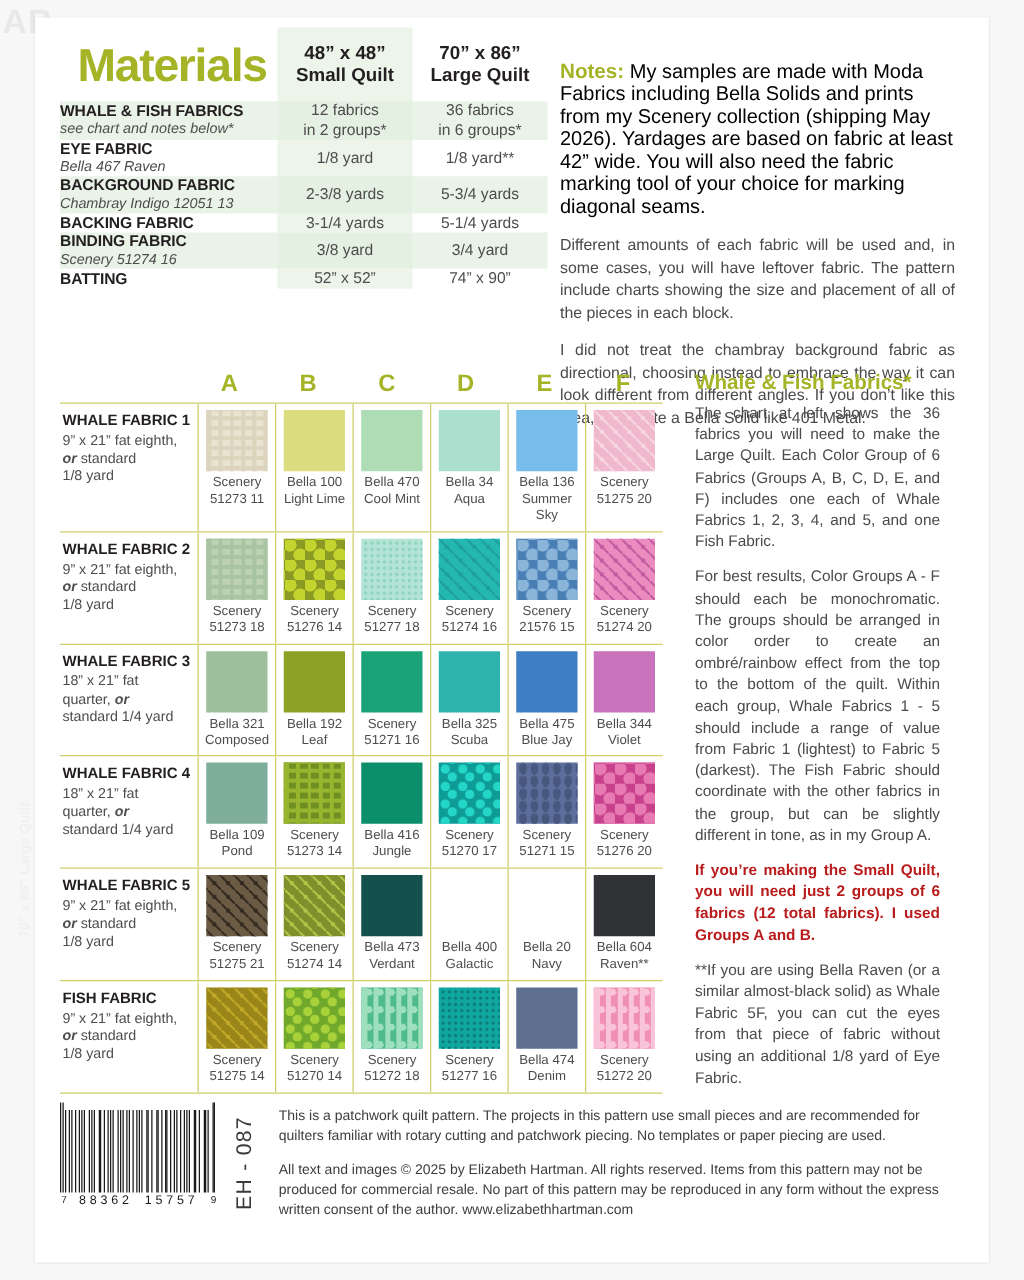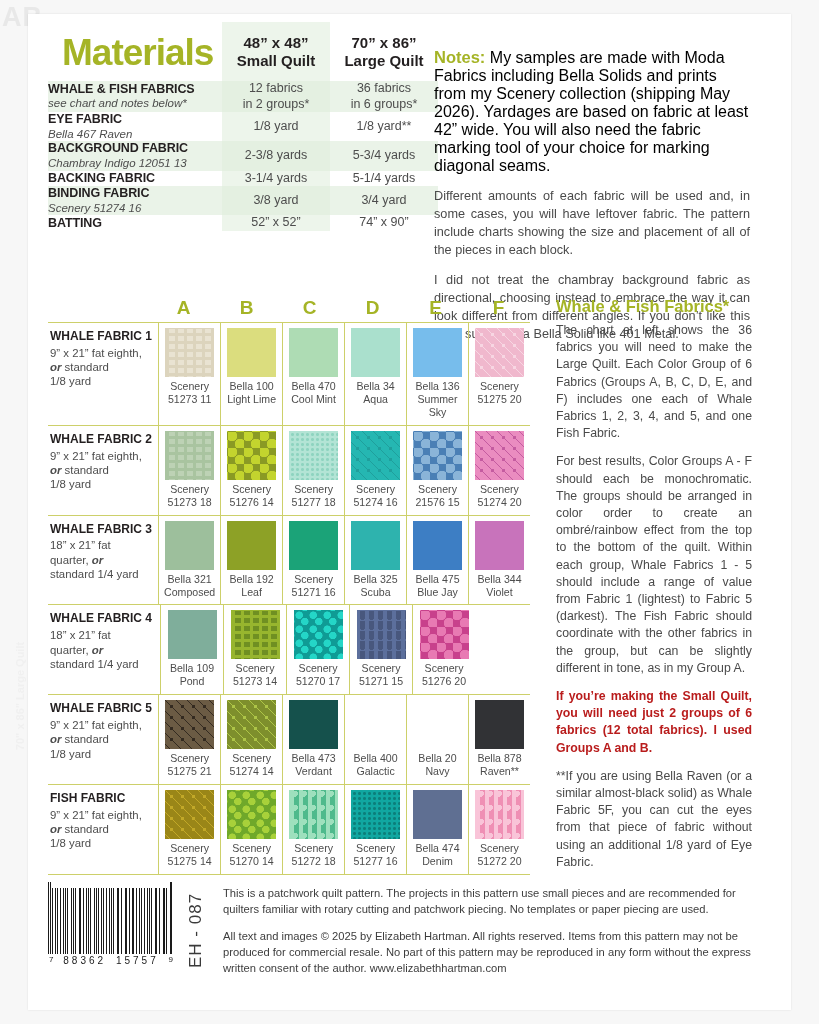--- a/index.html
+++ b/index.html
@@ -45,21 +45,21 @@
   .lbl-sub{font-size:11.5px;color:#4d4d4d;line-height:1.2;margin-top:1px;font-style:italic;}
   .cell-val{
     width:108px;text-align:center;font-size:12.5px;color:#4d4d4d;
     line-height:1.25;padding:7px 4px;
   }
   .col-small{background:rgba(223,236,219,0.55);}
   .hdr-sz{font-size:15px;font-weight:bold;color:#231f20;line-height:1.15;text-align:center;padding:10px 4px 8px;}
   .hdr-small-bg{background:rgba(223,236,219,0.55);}
 
   
-  .notes{position:absolute;left:406px;top:22px;width:316px;}
+  .notes{position:absolute;left:420px;top:22px;width:316px;}
   .notes h2{
     margin:0;display:inline;font-size:16.5px;font-weight:bold;color:#a5b426;
   }
   .notes p{
     margin:0 0 12px 0;font-size:12.7px;line-height:1.42;color:#4a4a4a;
     text-align:justify;
   }
   .notes p:first-of-type{text-indent:0;}
 
   
@@ -303,20 +303,24 @@
           </div>
           <div class="fcell">
             <div class="sw" style="background-color:#7fae9b;"></div>
             <div class="sw-cap"><span>Bella 109</span><br><span>Pond</span></div>
           </div>
           <div class="fcell">
             <div class="sw" style="background-color:#6f8f22;background-image:repeating-linear-gradient(90deg, #97b52e 0 3px, transparent 3px 9px),repeating-linear-gradient(0deg, #97b52e 0 3px, transparent 3px 8px);"></div>
             <div class="sw-cap"><span>Scenery</span><br><span>51273 14</span></div>
           </div>
           <div class="fcell">
+            <div class="sw" style="background-color:#0b8f6b;"></div>
+            <div class="sw-cap"><span>Bella 416</span><br><span>Jungle</span></div>
+          </div>
+          <div class="fcell">
             <div class="sw" style="background-color:#0f9b95;background-image:radial-gradient(circle at 30% 30%, #24d6c7 0 3.5px, transparent 4px),radial-gradient(circle at 70% 75%, #24d6c7 0 3.5px, transparent 4px);background-size:14px 14px;"></div>
             <div class="sw-cap"><span>Scenery</span><br><span>51270 17</span></div>
           </div>
           <div class="fcell">
             <div class="sw" style="background-color:#5c6f9c;background-image:radial-gradient(ellipse 3px 5px at 50% 40%, #48577d 0 99%, transparent 100%);background-size:9px 10px;"></div>
             <div class="sw-cap"><span>Scenery</span><br><span>51271 15</span></div>
           </div>
           <div class="fcell">
             <div class="sw" style="background-color:#c8418c;background-image:radial-gradient(circle at 25% 25%, #e87ab3 0 5px, transparent 5.5px),radial-gradient(circle at 75% 75%, #e87ab3 0 5px, transparent 5.5px);background-size:16px 16px;"></div>
             <div class="sw-cap"><span>Scenery</span><br><span>51276 20</span></div>
@@ -342,21 +346,21 @@
           <div class="fcell">
             <div class="sw" style="background-color:#2b5d६8;"></div>
             <div class="sw-cap"><span>Bella 400</span><br><span>Galactic</span></div>
           </div>
           <div class="fcell">
             <div class="sw" style="background-color:#2e3a५e;"></div>
             <div class="sw-cap"><span>Bella 20</span><br><span>Navy</span></div>
           </div>
           <div class="fcell">
             <div class="sw" style="background-color:#313235;"></div>
-            <div class="sw-cap"><span>Bella 878</span><br><span>Raven**</span></div>
+            <div class="sw-cap"><span>Bella 604</span><br><span>Raven**</span></div>
           </div>
         </div>
         <div class="frow last">
           <div class="fr-label">
             <div class="fr-name">FISH FABRIC</div>
             <div class="fr-desc">9” x 21” fat  eighth,<br><i>or</i> standard<br>1/8 yard</div>
           </div>
           <div class="fcell">
             <div class="sw" style="background-color:#9a8618;background-image:radial-gradient(circle at 50% 50%, #c2a828 0 1.6px, transparent 2px),linear-gradient(45deg, transparent 46%, #c2a828 46% 54%, transparent 54%);background-size:11px 11px, 11px 11px;"></div>
             <div class="sw-cap"><span>Scenery</span><br><span>51275 14</span></div>

